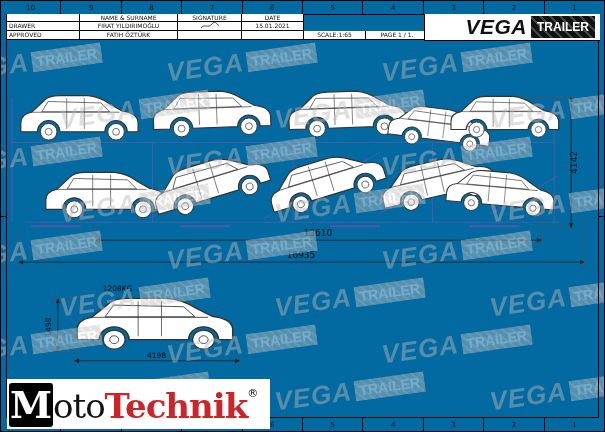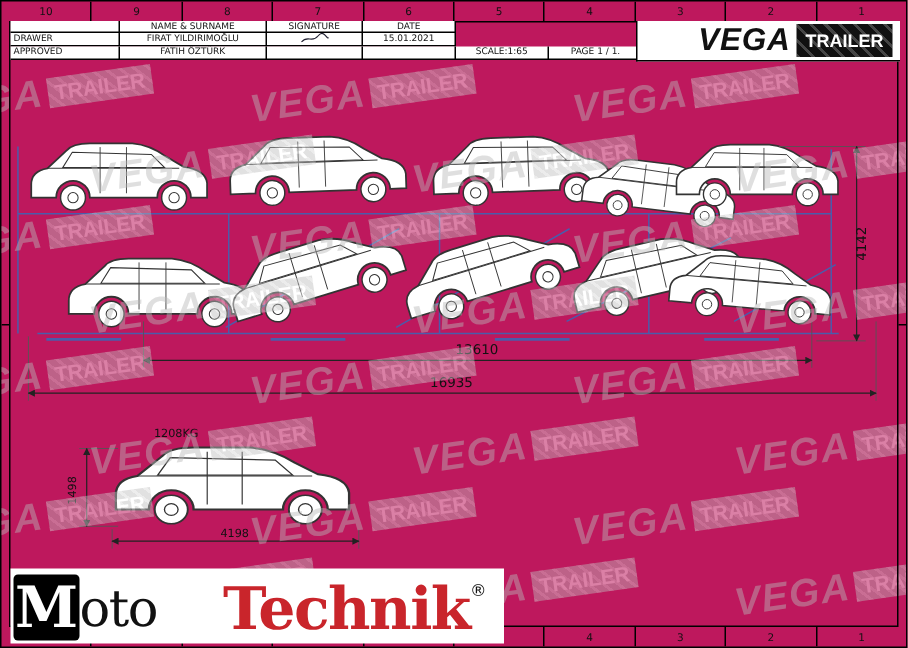--- a/index.html
+++ b/index.html
@@ -1,16 +1,16 @@
 <!DOCTYPE html>
 <html><head>
 <meta charset="utf-8">
 <style>
   html,body{margin:0;padding:0;background:#888;}
-  .page{position:relative;width:605px;height:432px;background:#be185d;border:1px solid #000;
+  .page{position:relative;width:605px;height:432px;background:#0369a1;border:1px solid #000;
         box-sizing:border-box;overflow:hidden;font-family:"DejaVu Sans",sans-serif;}
   
   .frame{position:absolute;left:5px;right:5px;top:13px;bottom:13px;border:1px solid #000;z-index:4;pointer-events:none;}
   .ruler{position:absolute;left:0;right:0;height:13px;display:flex;z-index:4;}
   .ruler.top{top:0;} .ruler.bottom{bottom:0;}
   .ruler .rcell{flex:1;display:flex;align-items:center;justify-content:center;
         font-size:7px;color:#111;border-right:1px solid #000;box-sizing:border-box;}
   .ruler .rcell:last-child{border-right:none;}
   .tick{position:absolute;top:215px;width:5px;height:1px;background:#000;z-index:4;}
   .tick.l{left:0;} .tick.r{right:0;}
@@ -41,21 +41,21 @@
         color:#fff;background:#bdbdbd;padding:3px 5px;
         background-image:repeating-linear-gradient(45deg,rgba(255,255,255,.4) 0 2px,transparent 2px 6px);}
   
   .drawing{position:absolute;inset:0;z-index:2;}
   
   .moto-logo{position:absolute;left:6px;bottom:2px;background:#fff;display:flex;align-items:flex-end;
         padding:4px 12px 2px 2px;z-index:7;font-family:"DejaVu Serif",serif;}
   .moto-m{width:44px;height:44px;background:#000;color:#fff;font-weight:bold;font-size:38px;
         line-height:44px;text-align:center;border-radius:3px;}
   .moto-oto{font-weight:normal;font-size:34px;line-height:42px;color:#111;letter-spacing:-1px;}
-  .moto-technik{font-weight:bold;font-size:39px;line-height:42px;color:#c9252b;letter-spacing:-1px;margin-left:44px;}
+  .moto-technik{font-weight:bold;font-size:34px;line-height:42px;color:#c9252b;letter-spacing:-1px;}
   .moto-reg{font-size:11px;color:#111;align-self:flex-start;margin-top:4px;font-family:"DejaVu Sans",sans-serif;}
 </style>
 </head>
 <body>
 
 <div class="page">
 
   <div class="ruler top">
     <div class="rcell">10</div>
     <div class="rcell">9</div>

